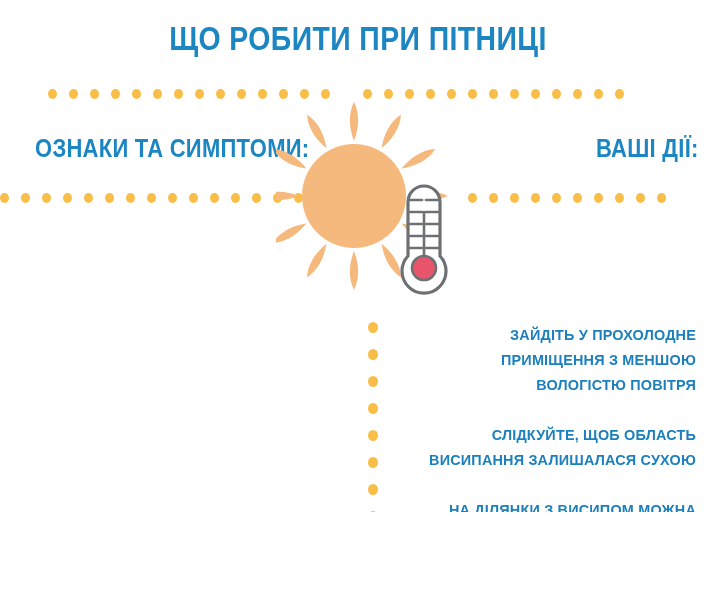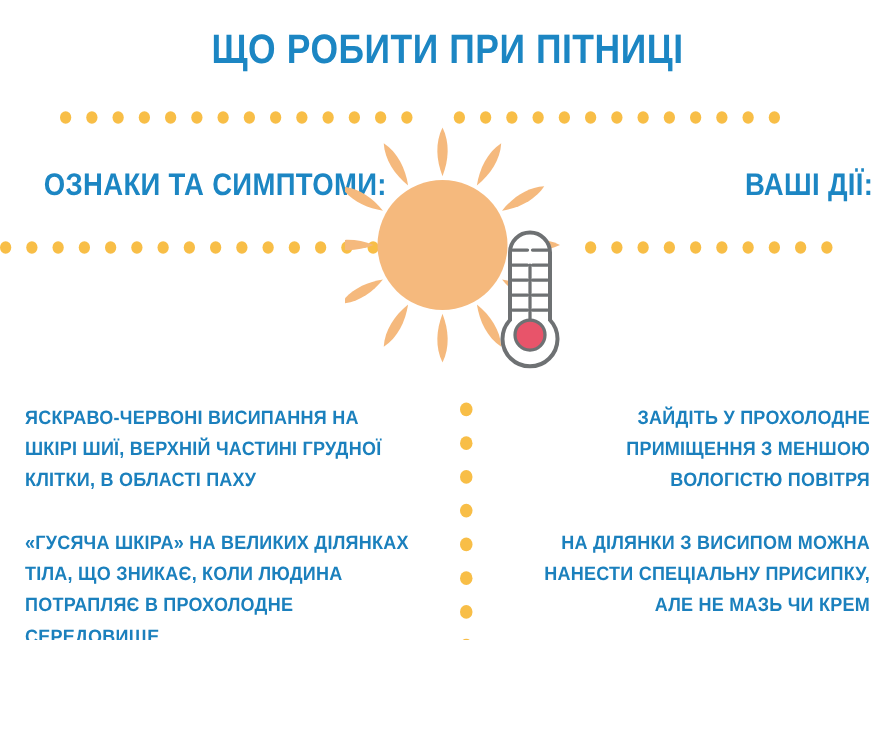--- a/index.html
+++ b/index.html
@@ -273,31 +273,26 @@
       <span class="dot"></span>
       <span class="dot"></span>
       <span class="dot"></span>
       <span class="dot"></span>
       <span class="dot"></span>
       <span class="dot"></span>
       <span class="dot"></span>
       <span class="dot"></span>
     </div>
 
-  <div class="col" id="col-left">
-    <div class="item">
-      <span>ЯСКРАВО-ЧЕРВОНІ ВИСИПАННЯ НА ШКІРІ ШИЇ, ВЕРХНІЙ ЧАСТИНІ ГРУДНОЇ КЛІТКИ, В ОБЛАСТІ ПАХУ</span>
-    </div>
-    <div class="item">
-      <span>«ГУСЯЧА ШКІРА» НА ВЕЛИКИХ ДІЛЯНКАХ ТІЛА, ЩО ЗНИКАЄ, КОЛИ ЛЮДИНА ПОТРАПЛЯЄ В ПРОХОЛОДНЕ СЕРЕДОВИЩЕ</span>
-    </div>
-  </div>
 
   <div class="col" id="col-right">
     <div class="item">
       <span>ЗАЙДІТЬ У ПРОХОЛОДНЕ ПРИМІЩЕННЯ З МЕНШОЮ ВОЛОГІСТЮ ПОВІТРЯ</span>
     </div>
     <div class="item">
+      <span>СЛІДКУЙТЕ, ЩОБ ОБЛАСТЬ ВИСИПАННЯ ЗАЛИШАЛАСЯ СУХОЮ</span>
+    </div>
+    <div class="item">
       <span>НА ДІЛЯНКИ З ВИСИПОМ МОЖНА НАНЕСТИ СПЕЦІАЛЬНУ ПРИСИПКУ, АЛЕ НЕ МАЗЬ ЧИ КРЕМ</span>
     </div>
   </div>
 
 </div>
 
 </body></html>

